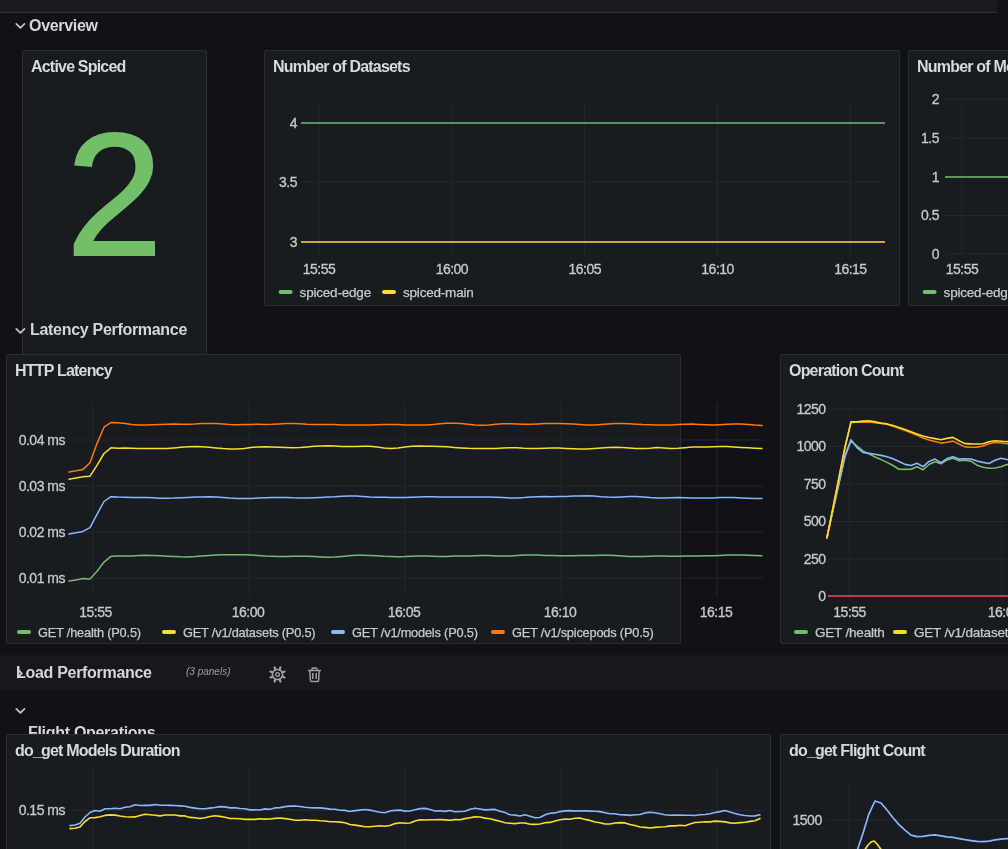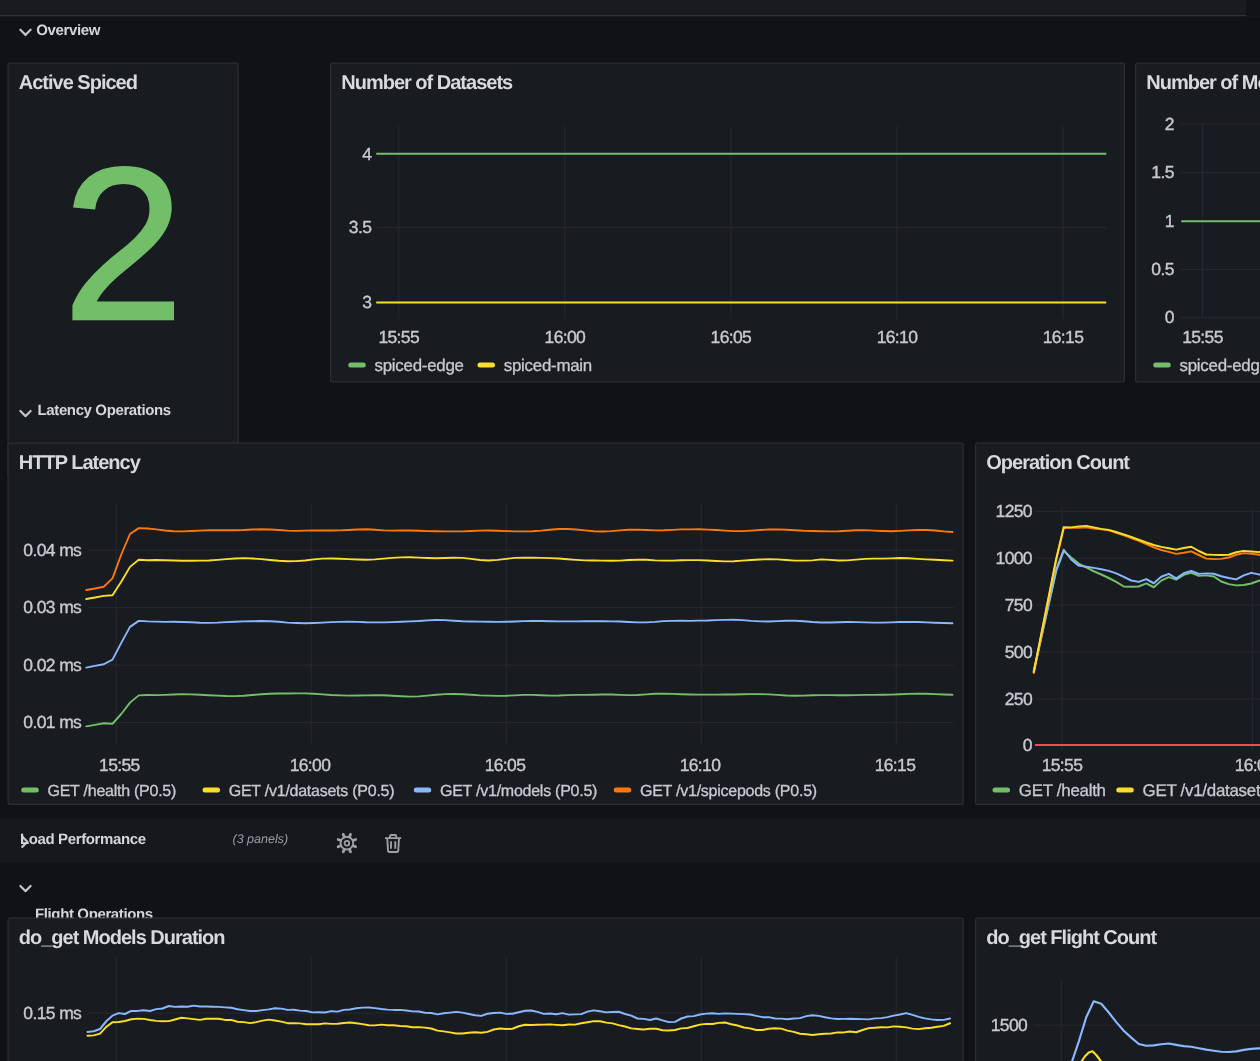--- a/index.html
+++ b/index.html
@@ -1,26 +1,26 @@
 <!DOCTYPE html>
 <html><head><meta charset="utf-8"><style>
 *{margin:0;padding:0;box-sizing:border-box}
 html,body{width:1008px;height:849px;background:#111217;overflow:hidden;
   font-family:"Liberation Sans",sans-serif;position:relative}
 .panel{position:absolute;background:#181b1f;border:1px solid #2c2d33;border-radius:2px}
 .ptitle{position:absolute;left:8px;top:7px;font-size:16px;font-weight:700;color:#d8d9dd;letter-spacing:-0.8px;white-space:nowrap}
-.rowtitle{position:absolute;font-size:12px;font-weight:700;color:#d5d6dc;letter-spacing:-0.3px;white-space:nowrap}
+.rowtitle{position:absolute;font-size:16px;font-weight:700;color:#d5d6dc;letter-spacing:-0.3px;white-space:nowrap}
 </style></head><body>
 <div style="position:absolute;left:0;top:0;width:1008px;height:13px;background:#1a1b20;border-bottom:1px solid #303137"></div>
 <div style="position:absolute;left:997px;top:0;width:11px;height:13px;background:#121317"></div>
 <svg style="position:absolute;left:13.5px;top:20px" width="13" height="12">
     <path d="M2.3 3.8 L6.4 7.9 L10.5 3.8" fill="none" stroke="#c4c5cb" stroke-width="1.7" stroke-linecap="round" stroke-linejoin="round"></path>
   </svg>
 <div class="rowtitle" style="left:29px;top:16.5px">Overview</div>
-<div class="panel" style="left:6px;top:50px;width:185px;height:332px">
+<div class="panel" style="left:22px;top:50px;width:185px;height:332px">
     <div class="ptitle">Active Spiced</div>
     <div style="position:absolute;left:0px;top:58.5px;width:183px;text-align:center;font-size:174px;font-weight:400;color:#73bf69;line-height:169px;-webkit-text-stroke:2px #73bf69">2</div>
   </div>
 <div class="panel" style="left:264px;top:50px;width:636px;height:256px">
     <div class="ptitle">Number of Datasets</div>
     <svg width="634" height="254" style="position:absolute;left:0;top:0">
       <line x1="54" y1="50" x2="54" y2="204" stroke="#25272e" stroke-width="1"></line>
       <line x1="186.85" y1="50" x2="186.85" y2="204" stroke="#25272e" stroke-width="1"></line>
       <line x1="319.7" y1="50" x2="319.7" y2="204" stroke="#25272e" stroke-width="1"></line>
       <line x1="452.55" y1="50" x2="452.55" y2="204" stroke="#25272e" stroke-width="1"></line>
@@ -60,22 +60,22 @@
       <text x="30" y="207.7" font-size="14" letter-spacing="-0.5" fill="#c8c9d0" stroke="#c8c9d0" stroke-width="0.3" text-anchor="end">0</text>
       <text x="53" y="223" font-size="14" letter-spacing="-0.5" fill="#c8c9d0" stroke="#c8c9d0" stroke-width="0.3" text-anchor="middle">15:55</text>
       <line x1="36" y1="126" x2="140" y2="126" stroke="#73bf69" stroke-width="1.5"></line>
       <rect x="13.6" y="239" width="14" height="4" rx="2" fill="#73bf69"></rect>
       <text x="34.6" y="245.7" font-size="13.5" letter-spacing="-0.2" fill="#c8c9d0" stroke="#c8c9d0" stroke-width="0.25">spiced-edge</text>
     </svg>
   </div>
 <svg style="position:absolute;left:13.5px;top:325px" width="13" height="12">
     <path d="M2.3 3.8 L6.4 7.9 L10.5 3.8" fill="none" stroke="#c4c5cb" stroke-width="1.7" stroke-linecap="round" stroke-linejoin="round"></path>
   </svg>
-<div class="rowtitle" style="left:30px;top:321px">Latency Operations</div>
-<div class="panel" style="left:6px;top:354px;width:765px;height:290px">
+<div class="rowtitle" style="left:30px;top:321px">Latency Performance</div>
+<div class="panel" style="left:6px;top:354px;width:675px;height:290px">
     <div class="ptitle">HTTP Latency</div>
     <svg width="763" height="288" style="position:absolute;left:0;top:0">
       <line x1="86" y1="48" x2="86" y2="241" stroke="#25272e" stroke-width="1"></line>
       <line x1="242" y1="48" x2="242" y2="241" stroke="#25272e" stroke-width="1"></line>
       <line x1="398" y1="48" x2="398" y2="241" stroke="#25272e" stroke-width="1"></line>
       <line x1="554" y1="48" x2="554" y2="241" stroke="#25272e" stroke-width="1"></line>
       <line x1="710" y1="48" x2="710" y2="241" stroke="#25272e" stroke-width="1"></line>
       <line x1="64" y1="85" x2="756" y2="85" stroke="#25272e" stroke-width="1"></line>
       <line x1="64" y1="131" x2="756" y2="131" stroke="#25272e" stroke-width="1"></line>
       <line x1="64" y1="177" x2="756" y2="177" stroke="#25272e" stroke-width="1"></line>

